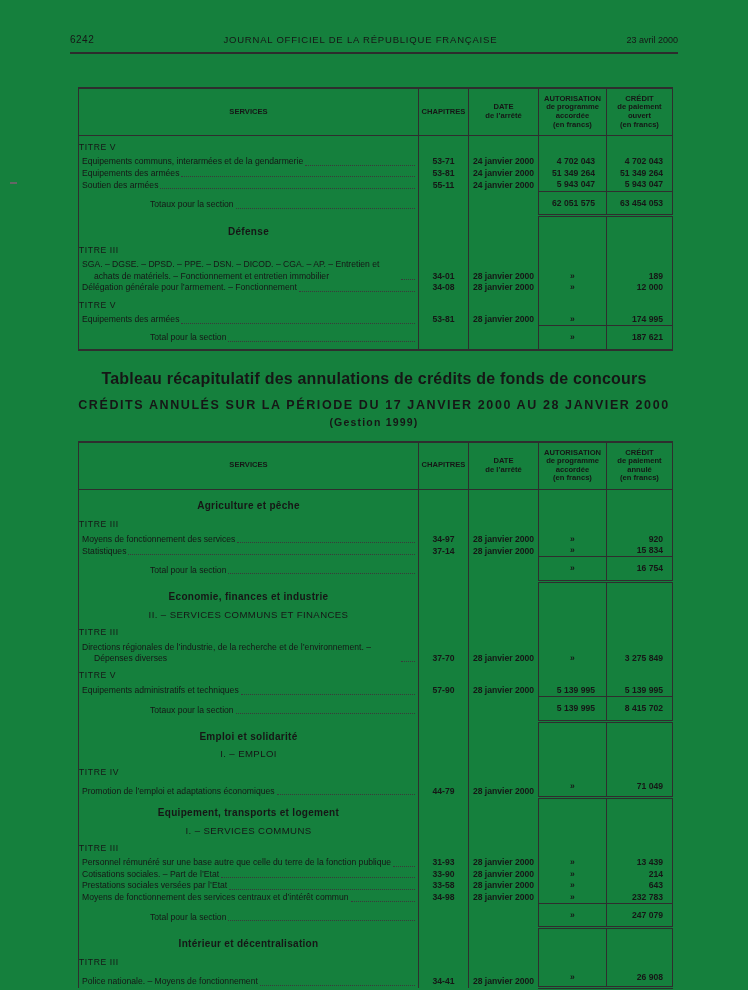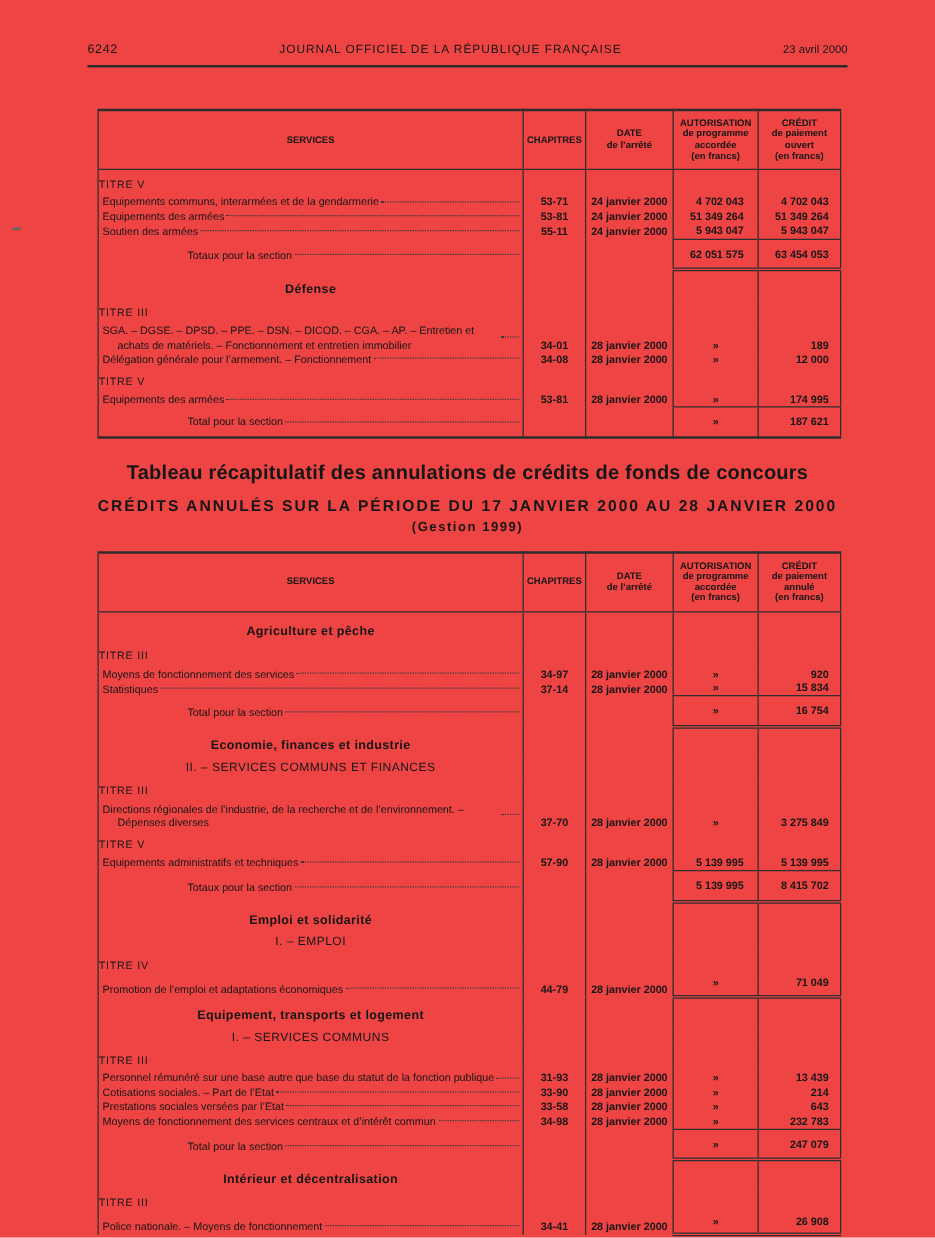--- a/index.html
+++ b/index.html
@@ -1,19 +1,19 @@
 <!DOCTYPE html>
 <html lang="fr"><head>
 <meta charset="utf-8">
 <style>
   html,body{margin:0;padding:0;background:#e8e8e8;}
   .page{
     position:relative;
     width:748px;height:990px;
-    background:#ef4444;
+    background:#15803d;
     color:#161616;
     font-family:"Liberation Sans", sans-serif;
     overflow:hidden;
     box-sizing:border-box;
   }
   
   .page-header{
     display:flex;justify-content:space-between;align-items:baseline;
     margin:34px 70px 0 70px;
   }
@@ -35,21 +35,21 @@
   table.jo.closed{border-bottom:2.6px solid #2e2e2e;}
   .jo th,.jo td{border-left:1.2px solid #2e2e2e;padding:0;}
   .jo th:first-child,.jo td:first-child{border-left:none;}
   .jo thead th{
     border-bottom:1.2px solid #2e2e2e;
     height:46px;vertical-align:middle;text-align:center;
     font-size:7.6px;line-height:8.6px;font-weight:700;
   }
   .jo td{vertical-align:bottom;font-size:8.6px;line-height:11.4px;}
   
-  .svcline{display:flex;align-items:center;padding:0 2px 0 3px;}
+  .svcline{display:flex;align-items:flex-end;padding:0 2px 0 3px;}
   .lbl{padding-left:12px;text-indent:-12px;}
   .tot .lbl{padding-left:68px;text-indent:0;}
   .dots{flex:1 1 14px;min-width:14px;border-bottom:1.3px dotted #3a3a3a;margin:0 1px 2px 2px;}
   
   td.chap,td.date{text-align:center;font-weight:700;font-size:8.6px;}
   td.num{text-align:right;font-weight:700;}
   td.ap{padding-right:11px;}
   td.cp{padding-right:9px;}
   td.dit{text-align:center;padding-right:0;font-weight:700;}
   
@@ -451,21 +451,21 @@
           <tr class="r-titre">
             <td class="head-titre">TITRE III</td>
             <td></td>
             <td></td>
             <td></td>
             <td></td>
           </tr>
           <tr class="r-entry">
             <td class="svc">
               <div class="svcline">
-                <span class="lbl">Personnel rémunéré sur une base autre que base du statut de la fonction publique</span>
+                <span class="lbl">Personnel rémunéré sur une base autre que celle du terre de la fonction publique</span>
                 <span class="dots"></span>
               </div>
             </td>
             <td class="chap">31-93</td>
             <td class="date">28 janvier 2000</td>
             <td class="num ap dit">»</td>
             <td class="num cp">13 439</td>
           </tr>
           <tr class="r-entry">
             <td class="svc">

